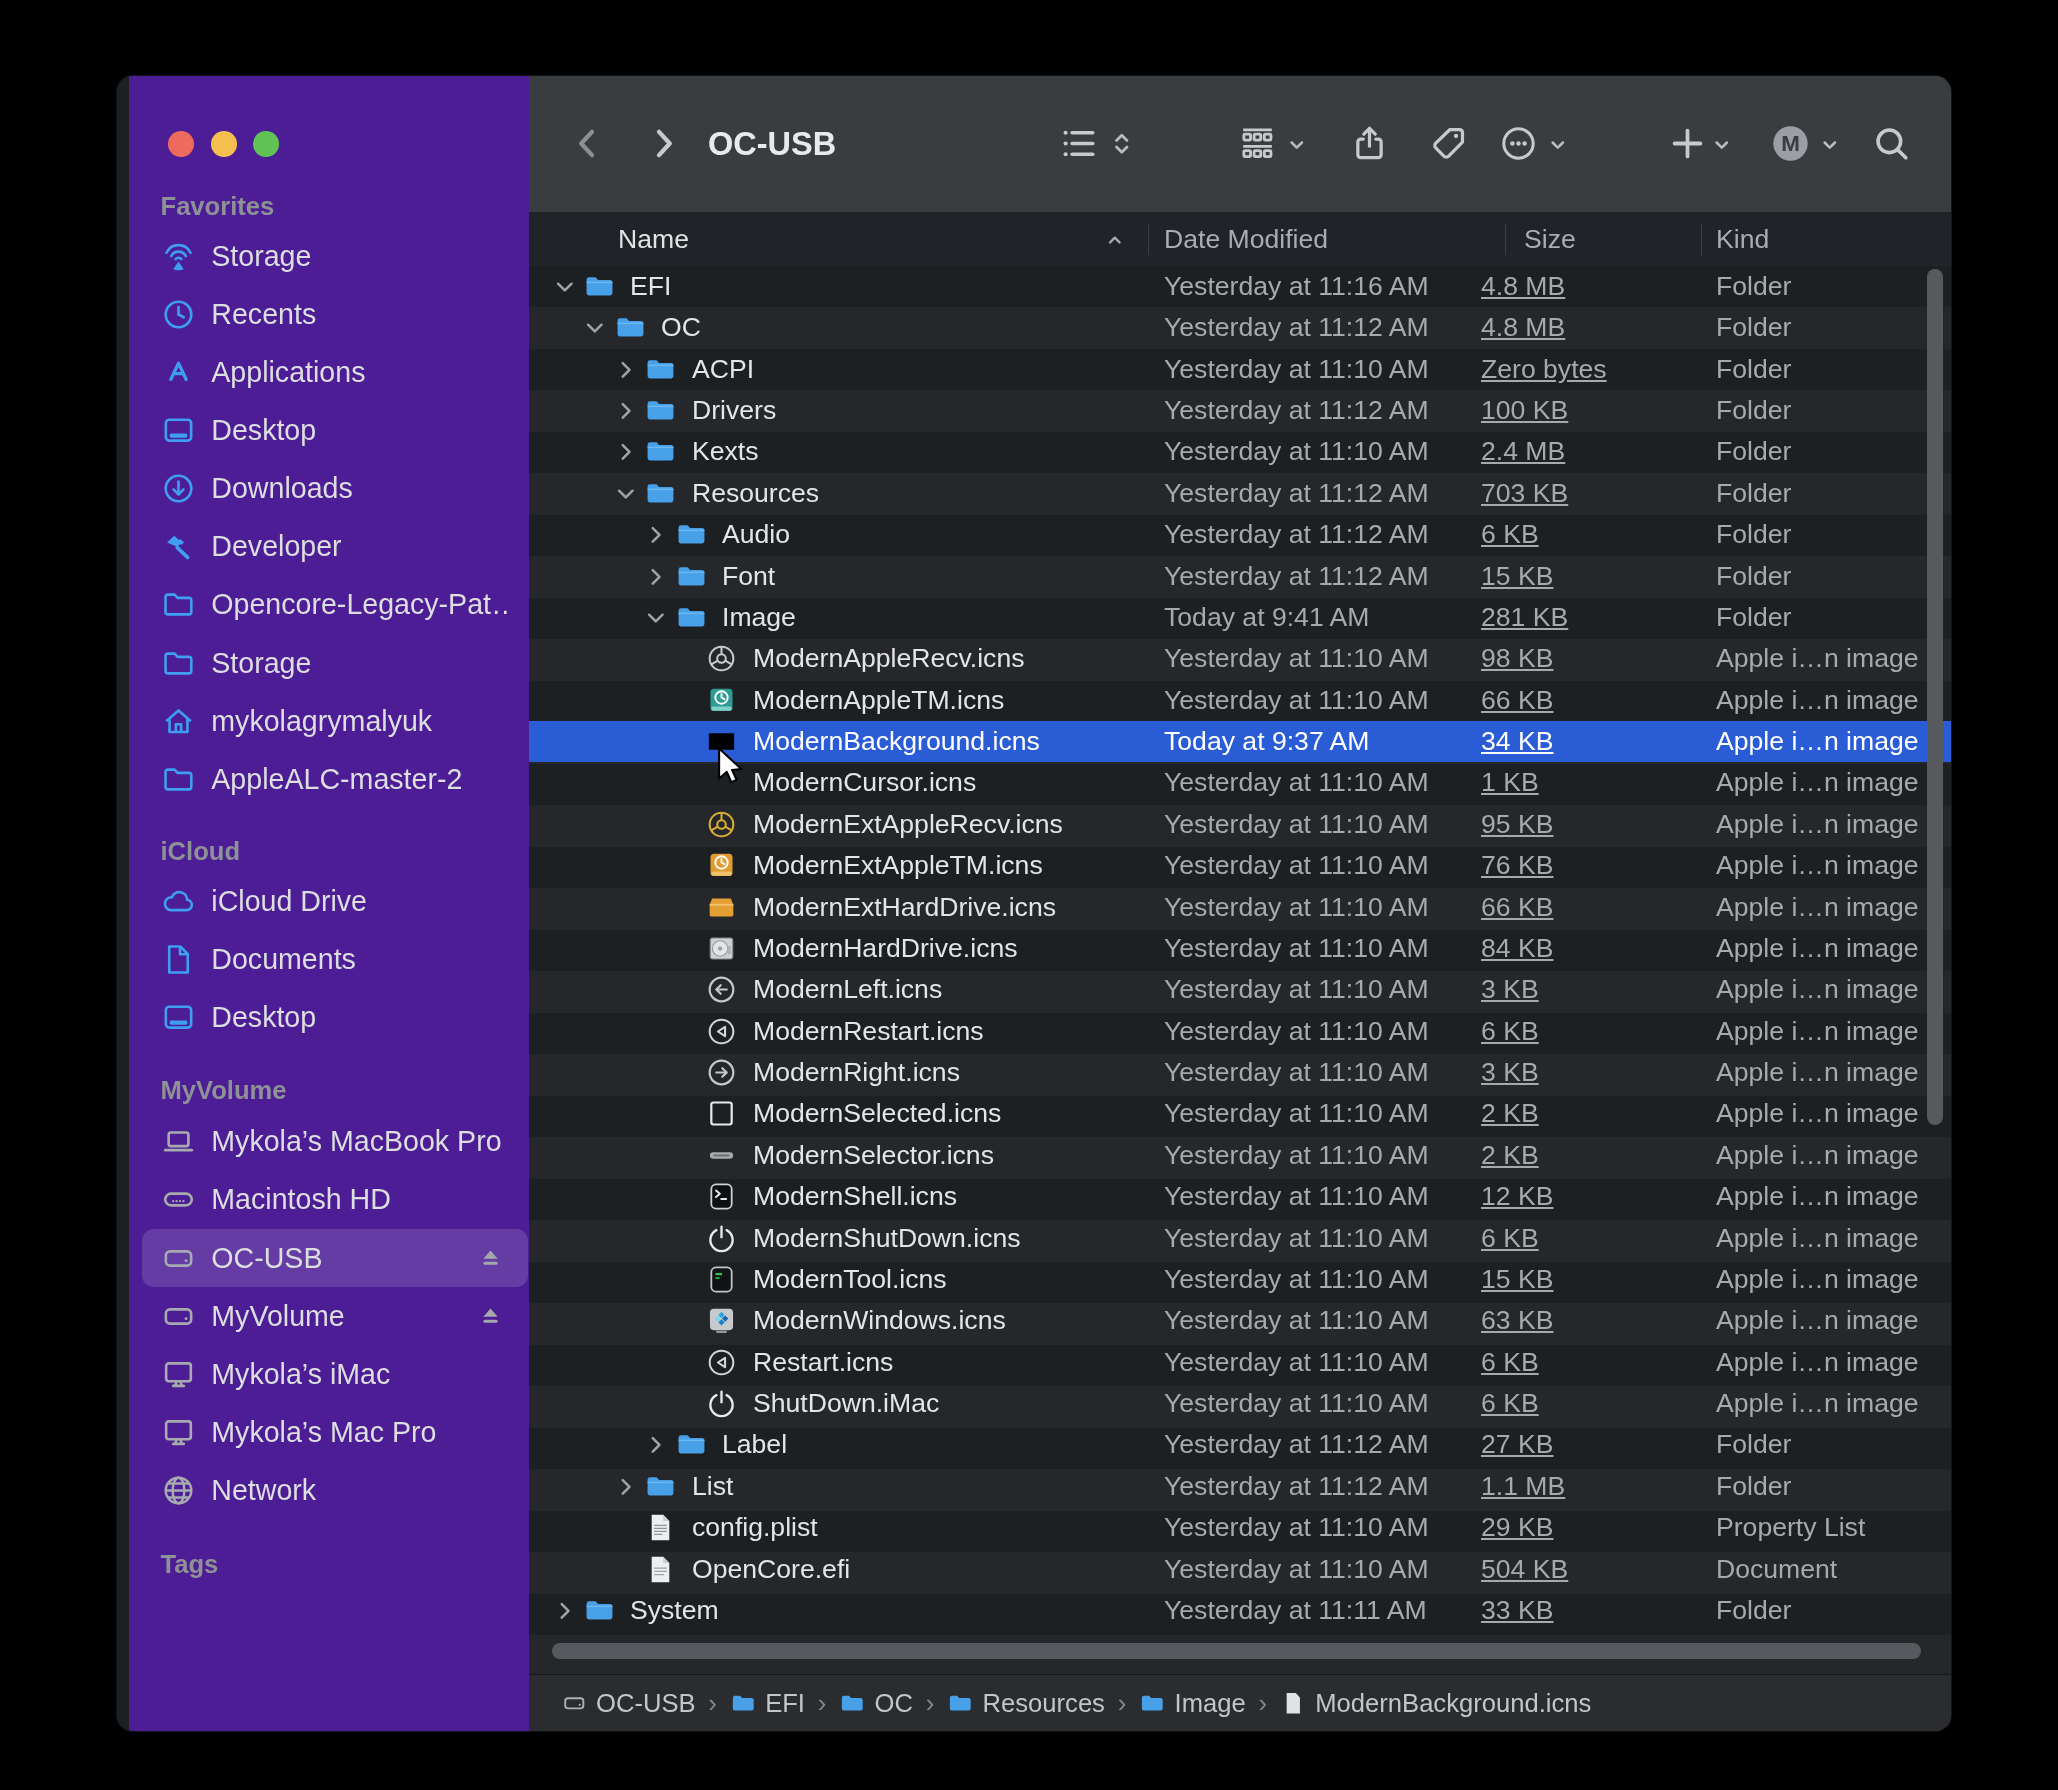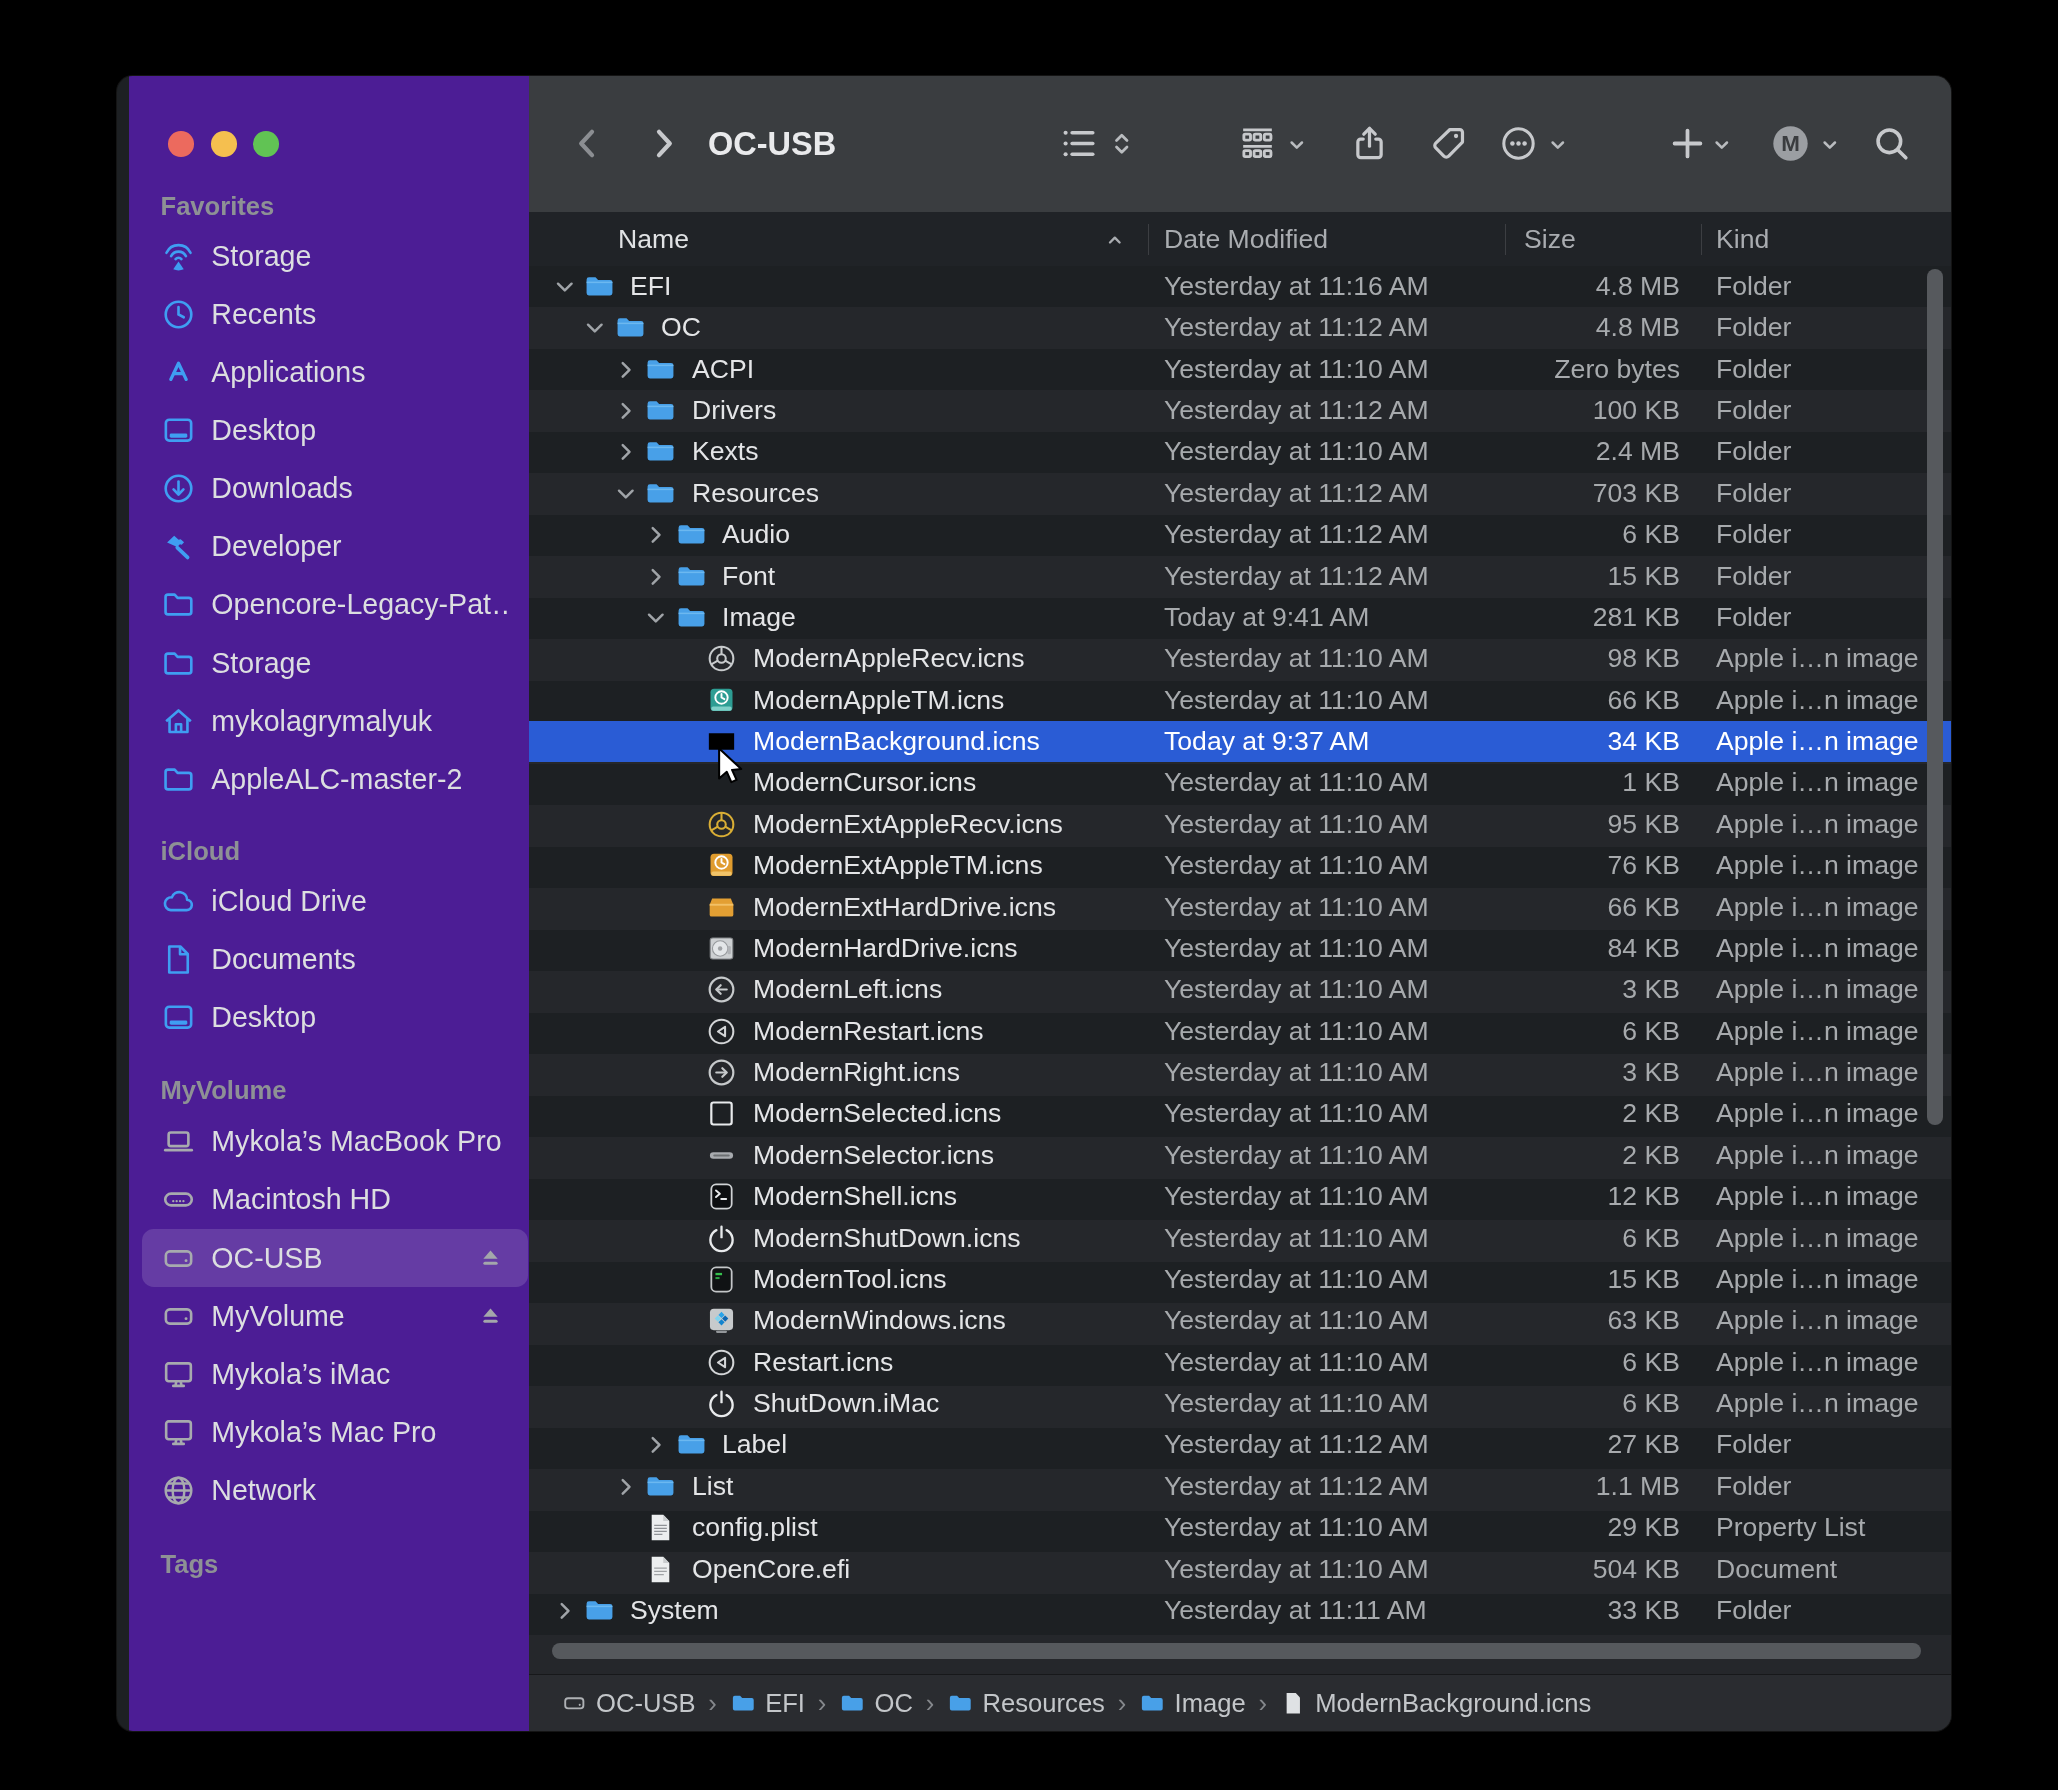--- a/index.html
+++ b/index.html
@@ -32,21 +32,21 @@
   .lheader .h.first{color:#e0e2e4;}
   .vsep{position:absolute;top:11.8px;width:1px;height:31.5px;background:#3c3e42;}
   .sortchev{position:absolute;left:573px;top:14.8px;width:25.6px;height:25.6px;color:#a9acb0;}
   .rows{position:absolute;left:0;right:0;top:54px;height:1409px;
         background:repeating-linear-gradient(180deg,#1d2023 0px,#1d2023 41px,#25272b 41px,#25272b 83px);}
   .row{position:absolute;left:0;right:0;height:41px;}
   .row.selected{background:#2a5cd5;}
   .row span{position:absolute;line-height:41px;font-size:26.6px;white-space:nowrap;}
   .row .nm{color:#e4e5e7;}
   .row .dt{left:635px;color:#a7aaad;}
-  .row .sz{left:952px;width:199px;text-align:right;color:#a7aaad;}
+  .row .sz{left:952px;width:199px;text-align:left;color:#a7aaad;text-decoration:underline;}
   .row .kd{left:1187px;width:231px;overflow:hidden;color:#a7aaad;}
   .row.selected span{color:#fff;}
   .row .chev{position:absolute;top:5.9px;width:29.6px;height:29.6px;color:#a0a4a8;}
   .row .ficon{position:absolute;top:3.9px;width:33px;height:33px;}
   .vscroll{position:absolute;right:7.9px;top:57px;width:15.8px;height:856px;border-radius:7.9px;background:#56595d;}
   .hscroll{position:absolute;left:22.7px;bottom:72px;right:29.6px;height:15.8px;border-radius:7.9px;background:#56595d;}
   
   .pathbar{position:absolute;left:0;right:0;bottom:0;height:56px;background:#2a2c30;border-top:1px solid #17181a;
            display:flex;align-items:center;padding-left:31.5px;gap:12.8px;}
   .pitem{display:flex;align-items:center;gap:8.9px;font-size:25.6px;color:#c3c6c9;white-space:nowrap;}

